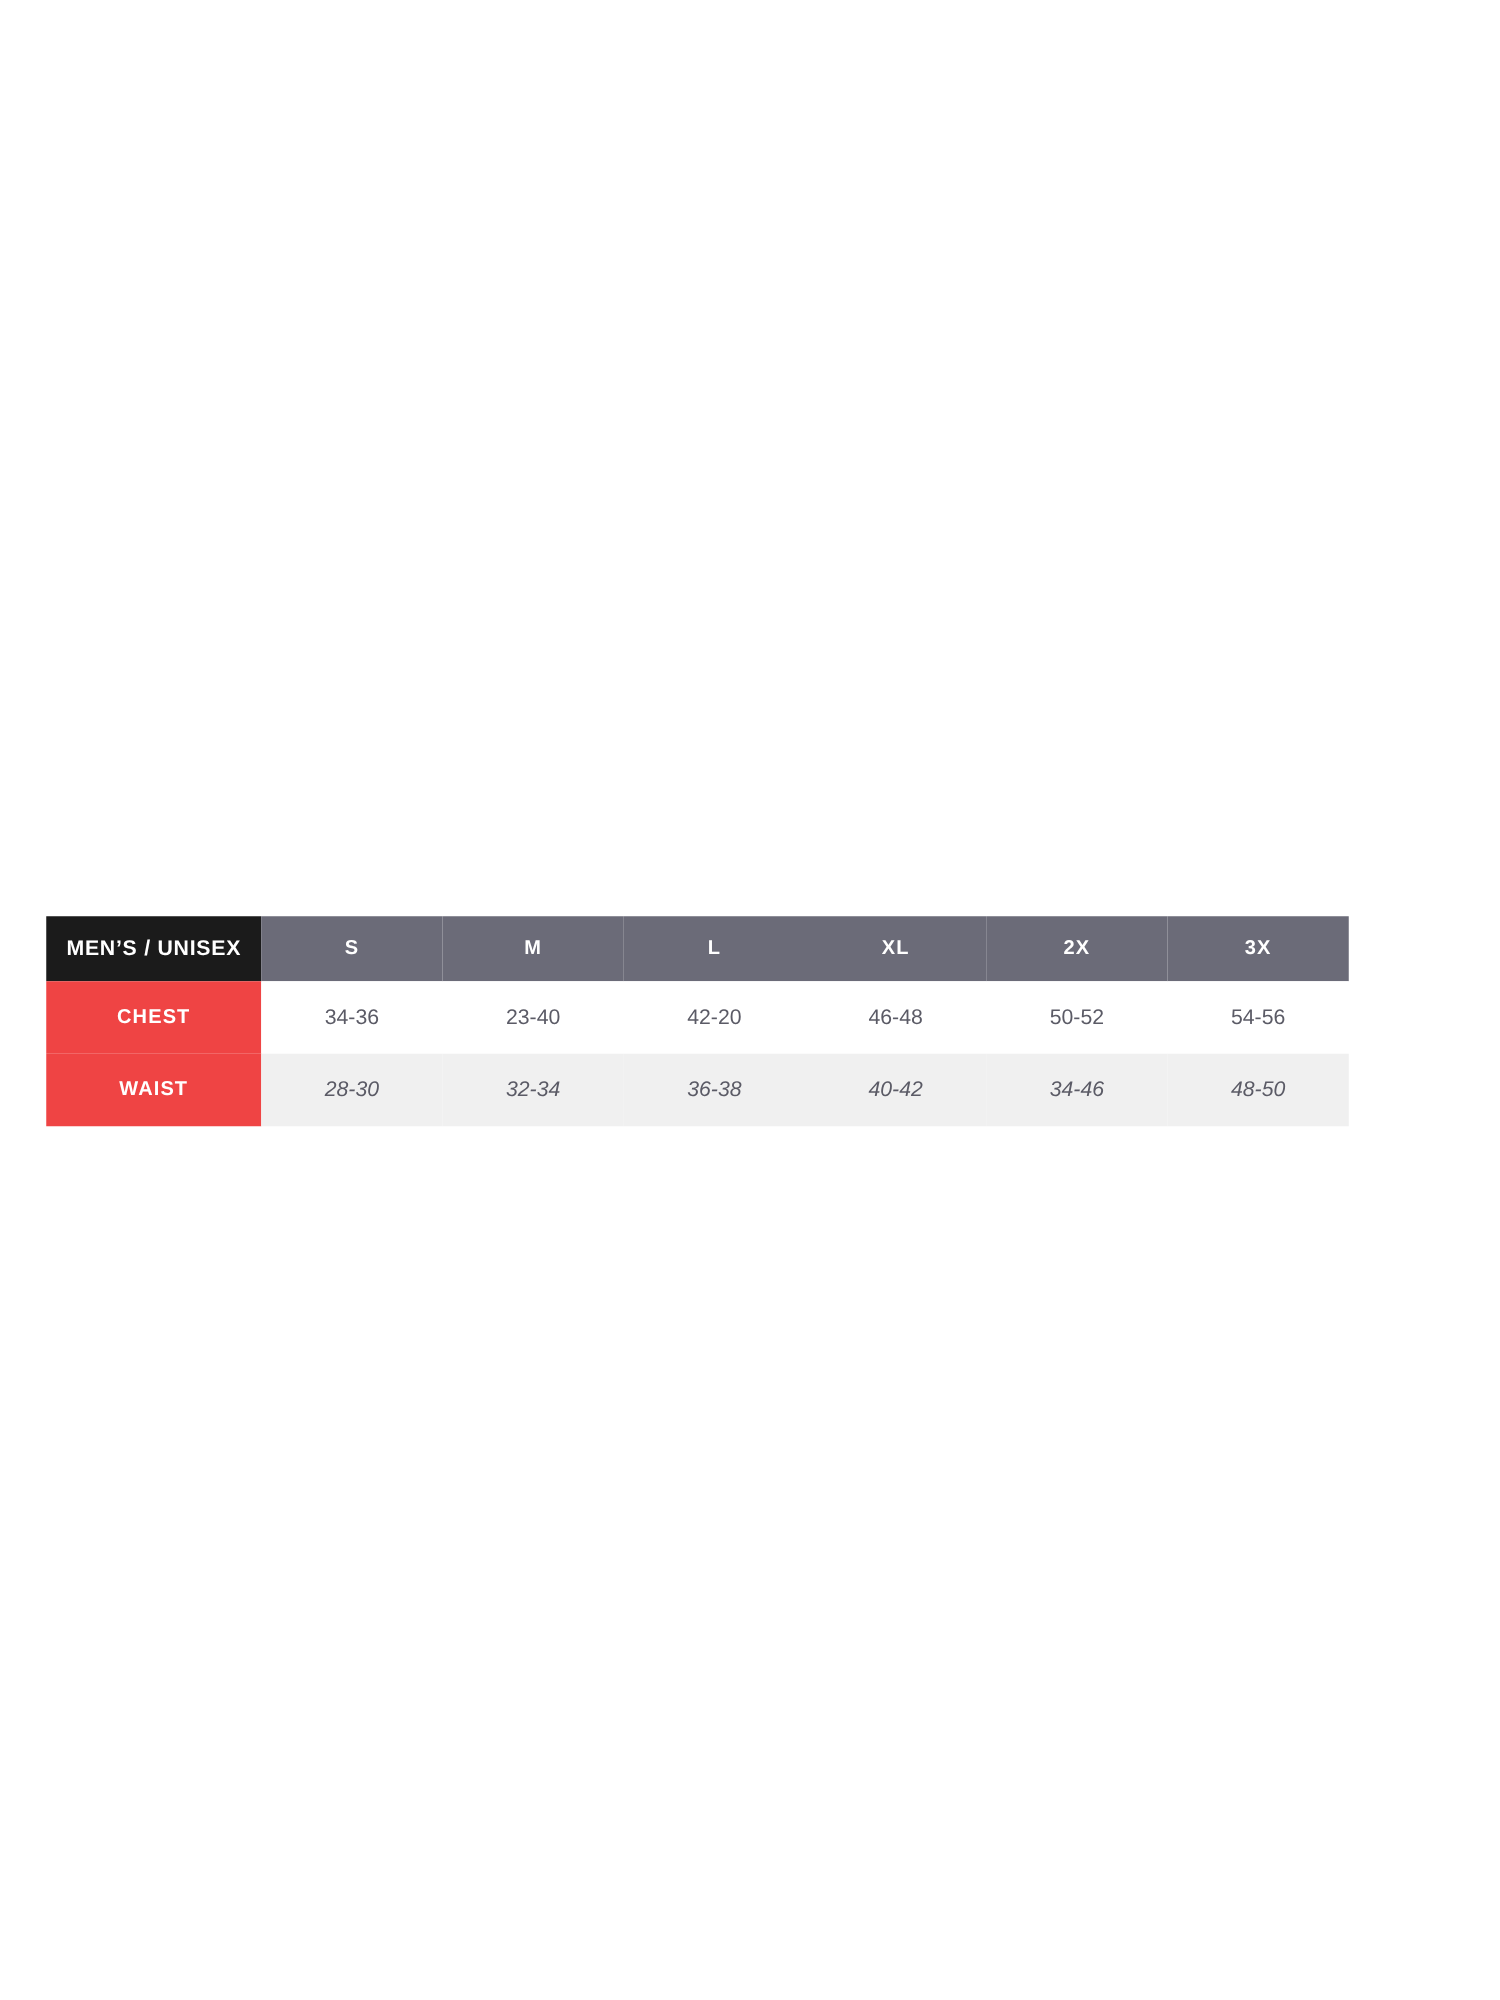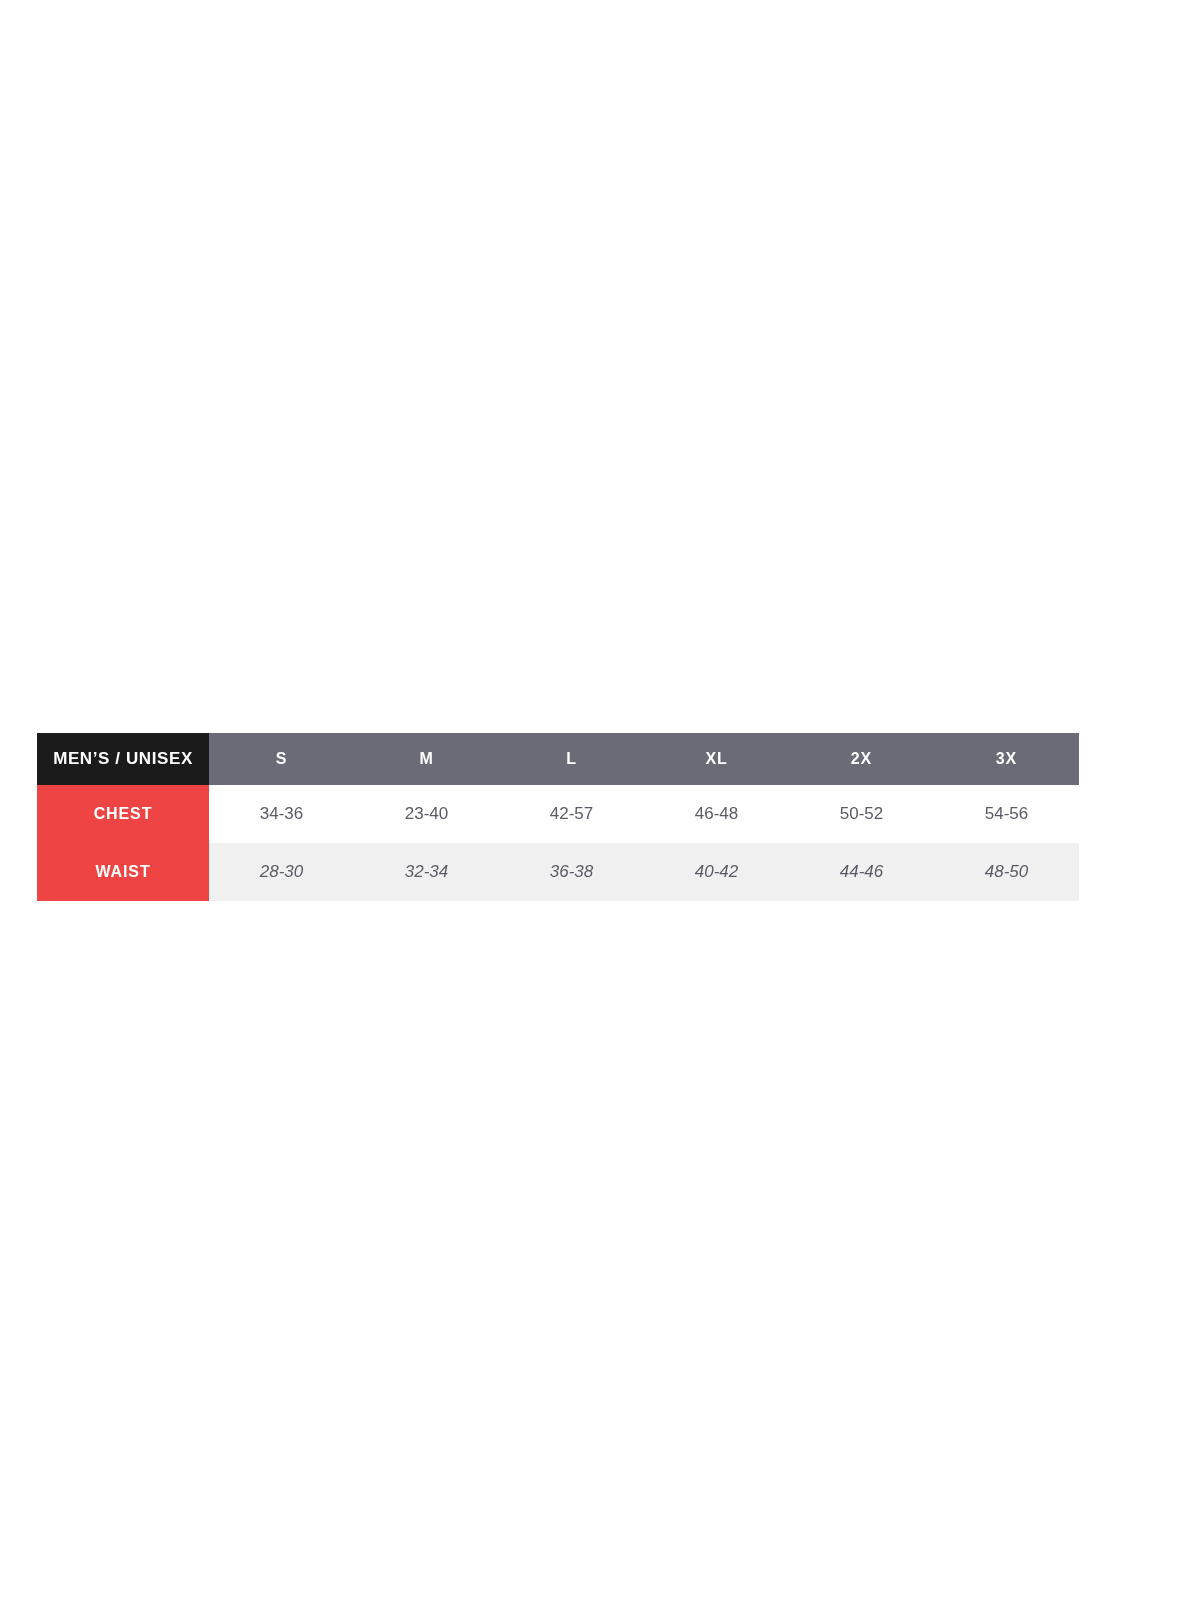--- a/index.html
+++ b/index.html
@@ -95,28 +95,28 @@
       <th class="size-head">XL</th>
       <th class="size-head">2X</th>
       <th class="size-head">3X</th>
     </tr>
   </thead>
   <tbody>
     <tr class="row-white">
       <td class="row-label">CHEST</td>
       <td class="data-cell">34-36</td>
       <td class="data-cell">23-40</td>
-      <td class="data-cell">42-57</td>
+      <td class="data-cell">42-20</td>
       <td class="data-cell">46-48</td>
       <td class="data-cell">50-52</td>
       <td class="data-cell">54-56</td>
     </tr>
     <tr class="row-grey">
       <td class="row-label">WAIST</td>
       <td class="data-cell">28-30</td>
       <td class="data-cell">32-34</td>
       <td class="data-cell">36-38</td>
       <td class="data-cell">40-42</td>
-      <td class="data-cell">44-46</td>
+      <td class="data-cell">34-46</td>
       <td class="data-cell">48-50</td>
     </tr>
   </tbody>
 </table>
 
 </body></html>

